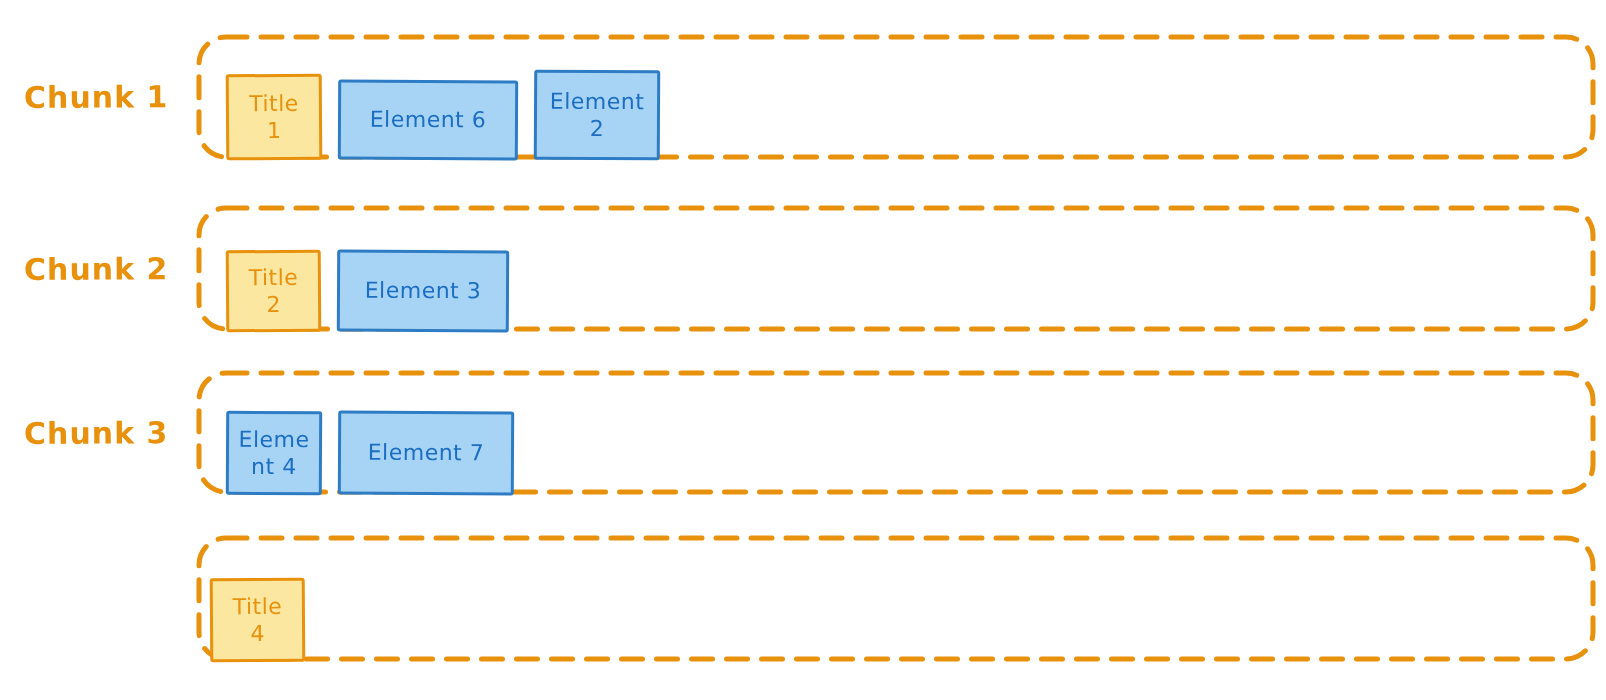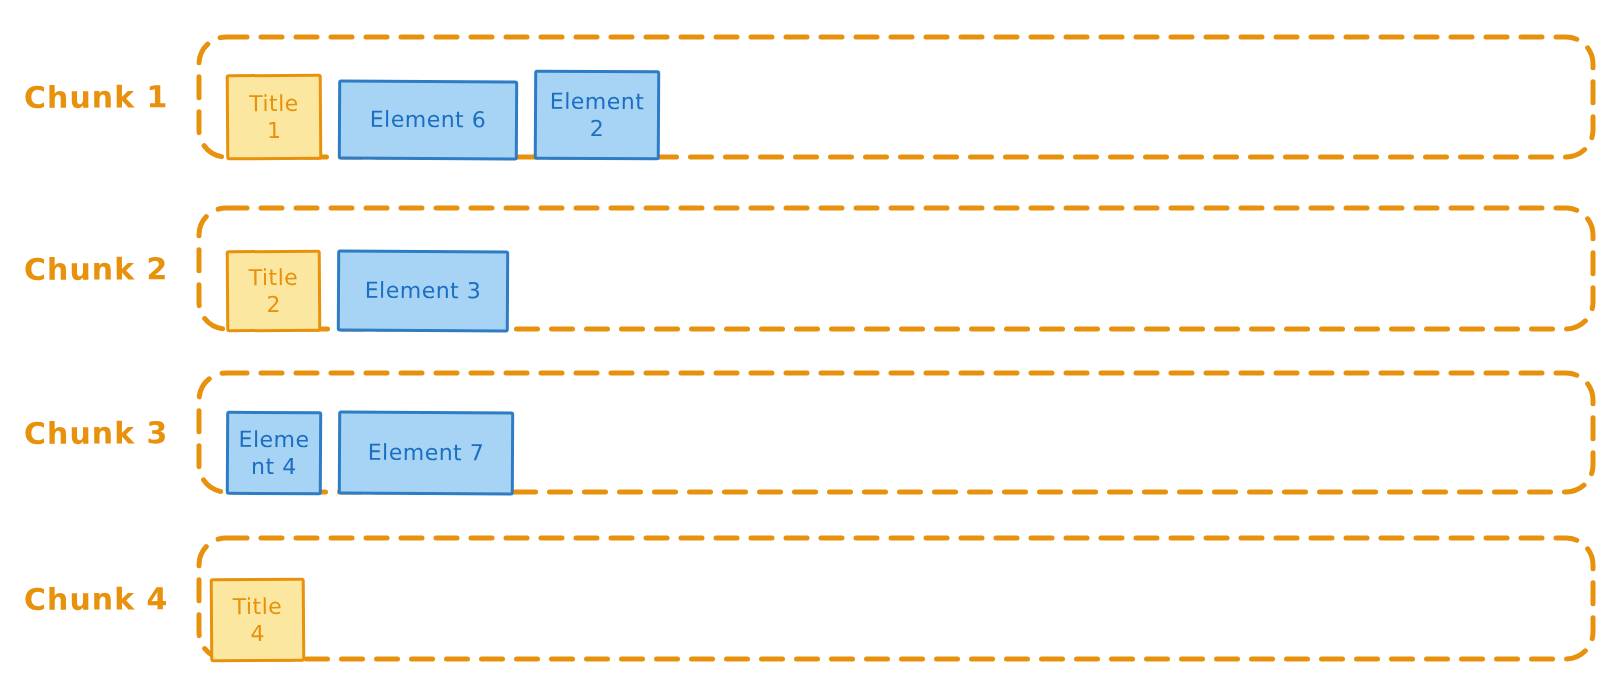--- a/index.html
+++ b/index.html
@@ -152,21 +152,20 @@
             <span>Element 4</span>
           </div>
         <div class="box el-box" style="width:176px; height:84px">
             <span>Element 7</span>
           </div>
       </div>
     </div>
   </div>
 
   <div class="chunk-row" style="top:535px; height:127px">
-    <div class="chunk-label">Chunk 4</div>
     <div class="chunk-box">
       <svg class="dash">
           <rect></rect>
         </svg>
       <div class="boxes" style="left:14px">
         <div class="box title-box wrap-60" style="width:95px; height:84px">
             <span>Title 4</span>
           </div>
       </div>
     </div>

